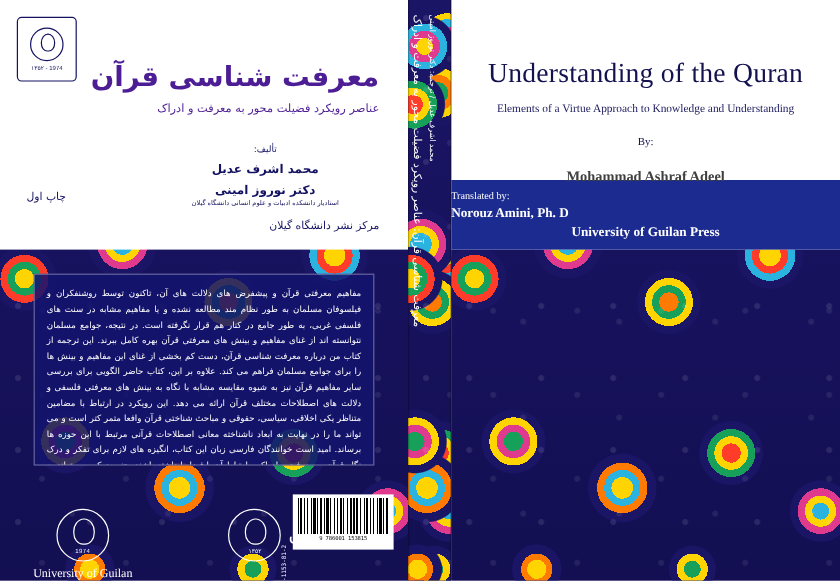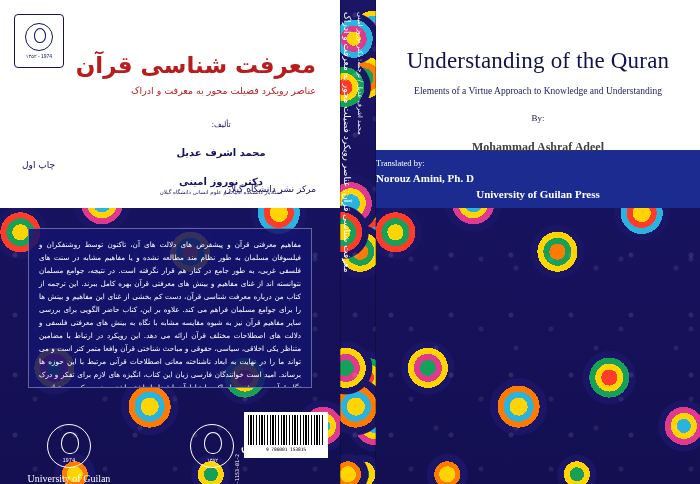--- a/index.html
+++ b/index.html
@@ -228,21 +228,21 @@
     background: #1b2b8f;
   }
 
   
   .fa-title {
     position: absolute;
     right: 24px;
     top: 52px;
     text-align: right;
     direction: rtl;
-    color: #b91c1c;
+    color: #4c1d95;
     font-family: "DejaVu Sans", sans-serif;
   }
   .fa-title .main {
     font-size: 23px;
     font-weight: bold;
   }
   .fa-title .sub {
     margin-top: 7px;
     font-size: 9.5px;
   }
@@ -250,21 +250,21 @@
     position: absolute;
     right: 24px;
     top: 96px;
     text-align: center;
     direction: rtl;
     width: 190px;
     color: #141262;
     font-family: "DejaVu Sans", sans-serif;
   }
   .fa-author-block .lbl { font-size: 7.5px; margin-top: 24px; }
-  .fa-author-block .name { font-size: 10px; font-weight: bold; margin-top: 18px; }
+  .fa-author-block .name { font-size: 10px; font-weight: bold; margin-top: 7px; }
   .fa-author-block .aff { font-size: 5.5px; margin-top: 2px; }
   .fa-press {
     position: absolute;
     right: 24px;
     top: 184px;
     width: 190px;
     direction: rtl;
     font-size: 9px;
     color: #141262;
     font-family: "DejaVu Sans", sans-serif;

